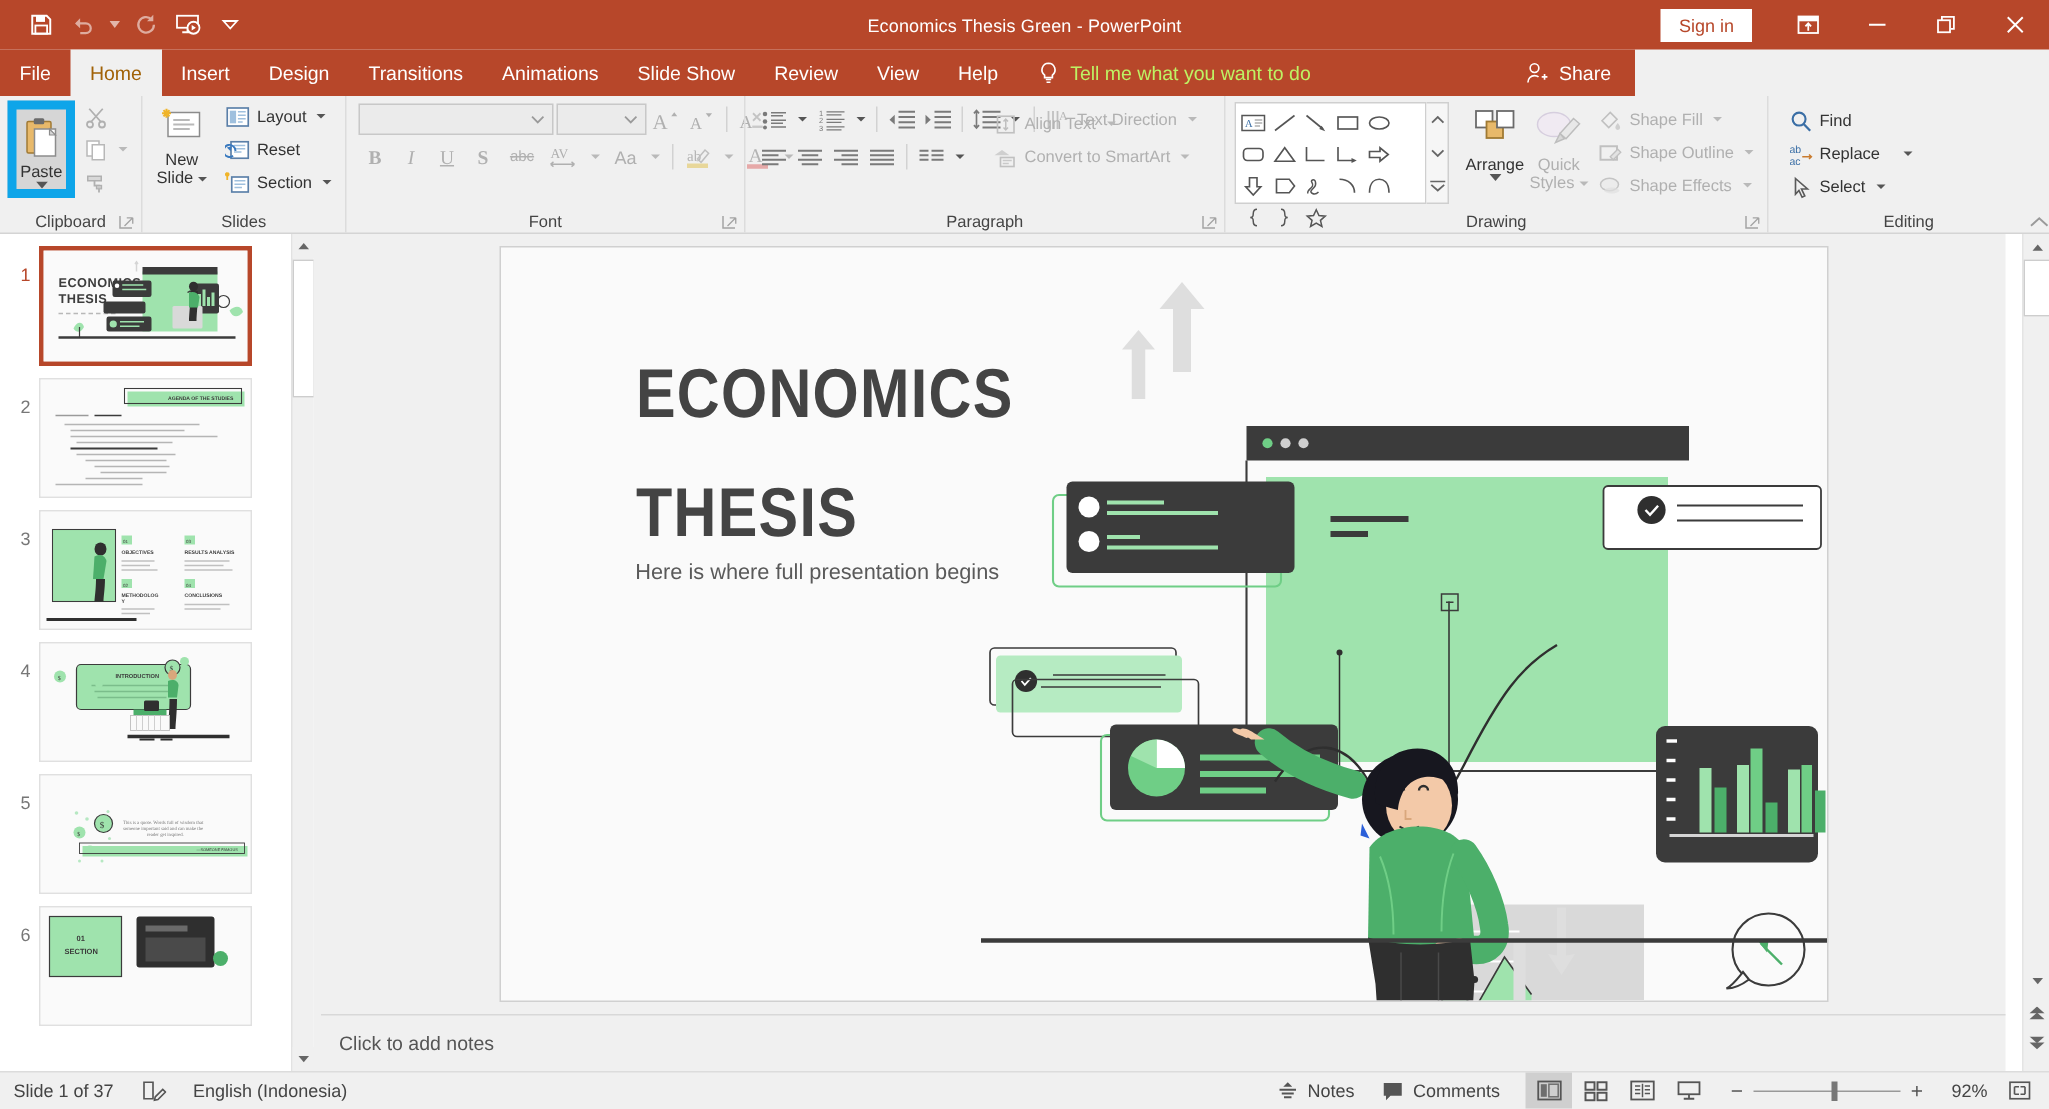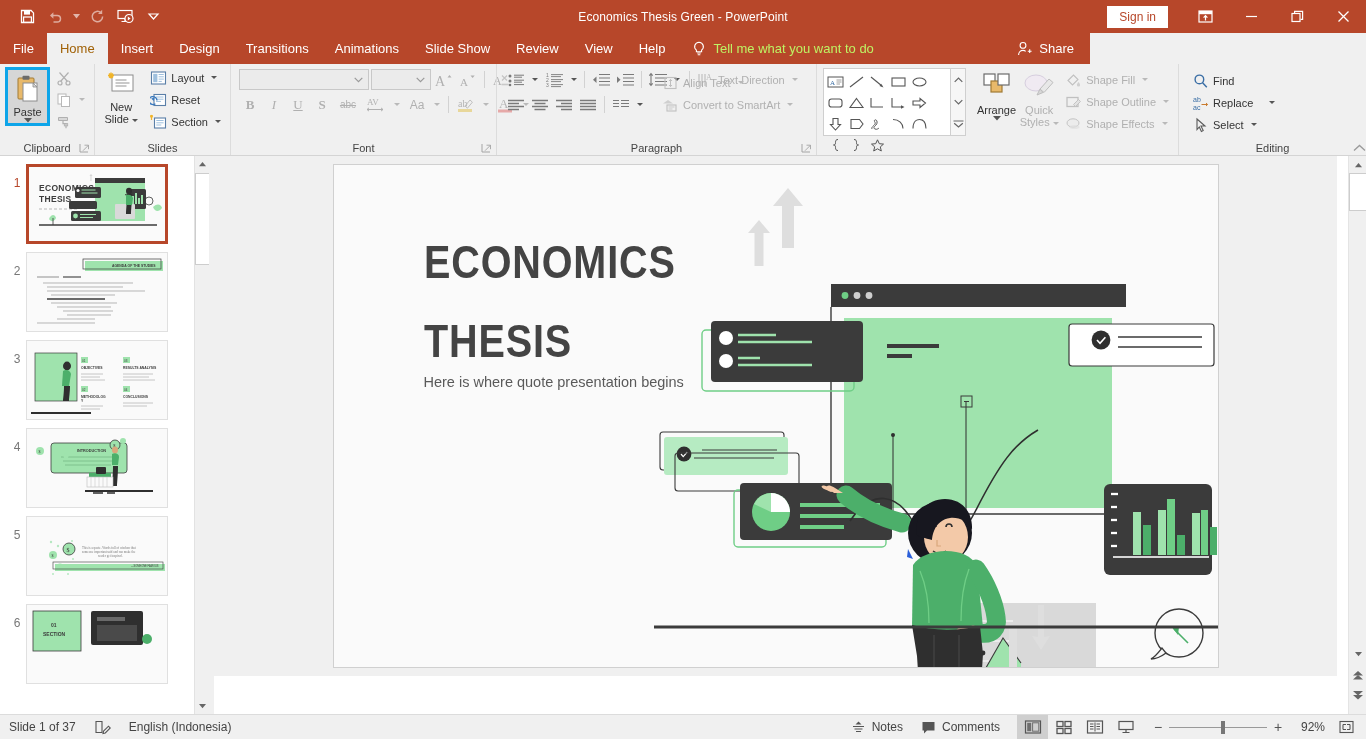--- a/index.html
+++ b/index.html
@@ -77,21 +77,21 @@
     opacity: .55; cursor: pointer;
   }
 
   
   .bigbtn {
     display: flex; flex-direction: column; align-items: center; justify-content: flex-start;
     width: 54px; padding-top: 4px; cursor: pointer; color: #333; font-size: 11px;
   }
   .bigbtn .lbl { margin-top: 2px; line-height: 12px; text-align: center; }
   .bigbtn .lbl2 { line-height: 12px; text-align: center; }
-  .bigbtn.pressed { background: #d6d6d6; border: 3px solid #0ea5e9; }
+  .bigbtn.pressed { background: #d6d6d6; border: 6px solid #0ea5e9; }
   .caret-dn { display:inline-block; width:0;height:0;border-left:3px solid transparent;border-right:3px solid transparent;border-top:3px solid #555; margin-left:3px; vertical-align: middle;}
 
   .smallcol { display: flex; flex-direction: column; gap: 1px; padding-left: 2px; }
   .smallbtn {
     display: flex; align-items: center; gap: 4px; padding: 1px 4px;
     font-size: 11px; color: #333; cursor: pointer; height: 21px; white-space: nowrap;
   }
   .smallbtn.disabled { color: #b0b0b0; cursor: default; }
   .ico { display: inline-flex; align-items: center; justify-content: center; }
 
@@ -794,20 +794,29 @@
             <span class="ico">
               <svg width="17" height="16" viewBox="0 0 17 16">
                   <ellipse cx="8" cy="7" rx="6" ry="4.2" fill="#ececec" stroke="#c4c4c4" stroke-width="1"></ellipse>
                   <ellipse cx="9.5" cy="11" rx="5" ry="2" fill="#e0e0e0" opacity=".7"></ellipse>
                 </svg>
             </span>
             <span>Shape Effects</span>
             <span class="caret-dn" style="border-top-color:#b9b9b9"></span>
           </div>
         </div>
+      </div>
+      <div class="rgroup-label">
+        <span>Drawing</span>
+        <span class="dlg-launcher">
+          <svg width="11" height="11" viewBox="0 0 11 11">
+              <path d="M1 1v8h8" fill="none" stroke="#666" stroke-width="1"></path>
+              <path d="M9.5 2.2L4 7.7M9.5 2.2v4M9.5 2.2h-4" stroke="#666" stroke-width=".9" fill="none"></path>
+            </svg>
+        </span>
       </div>
     </div>
 
     <div class="rgroup" style="flex:1">
       <div class="rgroup-body" style="padding-top:6px;padding-left:10px">
         <div class="smallcol" style="padding-left:0">
           <div class="smallbtn">
             <span class="ico">
               <svg width="16" height="16" viewBox="0 0 16 16">
                   <circle cx="6.4" cy="6.4" r="4.3" fill="none" stroke="#3a6ea5" stroke-width="1.4"></circle>
@@ -1058,21 +1067,21 @@
     </div>
     <div class="tpsplit"></div>
 
     <div class="slidearea">
       <div class="slide">
 
         <div style="position:absolute;left:90px;top:58px;width:330px">
           <div style="font-size:46px;font-weight:bold;color:#444;letter-spacing:1px;line-height:1.72;font-family:'Liberation Sans',sans-serif;transform:scaleX(0.86);transform-origin:left center">ECONOMICS</div>
           <div style="font-size:46px;font-weight:bold;color:#444;letter-spacing:1px;line-height:1.72;font-family:'Liberation Sans',sans-serif;transform:scaleX(0.86);transform-origin:left center">THESIS</div>
         </div>
-        <div style="position:absolute;left:90px;top:209px;font-size:14.5px;color:#5a5a5a;font-family:'Liberation Sans',sans-serif">Here is where quote presentation begins</div>
+        <div style="position:absolute;left:90px;top:209px;font-size:14.5px;color:#5a5a5a;font-family:'Liberation Sans',sans-serif">Here is where full presentation begins</div>
 
         <svg style="position:absolute;left:320px;top:0" width="564" height="502" viewBox="0 0 564 502">
 
           <path d="M134 23l-15 18h9v42h12V41h9z" fill="#dedede"></path>
           <path d="M105 55l-11 13h6.5v33h9V68h6.5z" fill="#dedede"></path>
 
           <rect x="177" y="119" width="295" height="230" fill="#fafafa"></rect>
           <rect x="177" y="119" width="295" height="23" fill="#3b3b3b"></rect>
           <circle cx="191" cy="130.5" r="3.4" fill="#6fce86"></circle>
           <circle cx="203" cy="130.5" r="3.4" fill="#cfcfcf"></circle>
@@ -1191,20 +1200,23 @@
           <path d="M58 595c0-20 0-33-5-45M58 580c4-9 10-15 17-19M53 567c-4-5-8-7-12-8" fill="none" stroke="#2f2f2f" stroke-width="1.6"></path>
 
           <path d="M355 462v42l-8-1 12 18 12-18-8 1v-42z" fill="#dedede"></path>
           <path d="M384 440v32l-6-1 9 14 9-14-6 1v-32z" fill="#dedede"></path>
 
           <path d="M0 466h564" stroke="#3b3b3b" stroke-width="3" transform="translate(0,-4)"></path>
         </svg>
       </div>
     </div>
 
+    <div class="notespane">
+      <span class="notes-ph">Click to add notes</span>
+    </div>
 
     <div class="rightscroll">
       <div class="rs-arrow">
         <svg width="9" height="6" viewBox="0 0 9 6">
             <path d="M4.5 1L8 5.2H1z" fill="#666"></path>
           </svg>
       </div>
       <div class="sb-thumb" style="top:17px;height:38px;width:18px;background:#fff;border:1px solid #cdcdcd"></div>
       <div class="rs-arrow" style="position:absolute;bottom:52px">
         <svg width="9" height="6" viewBox="0 0 9 6">

